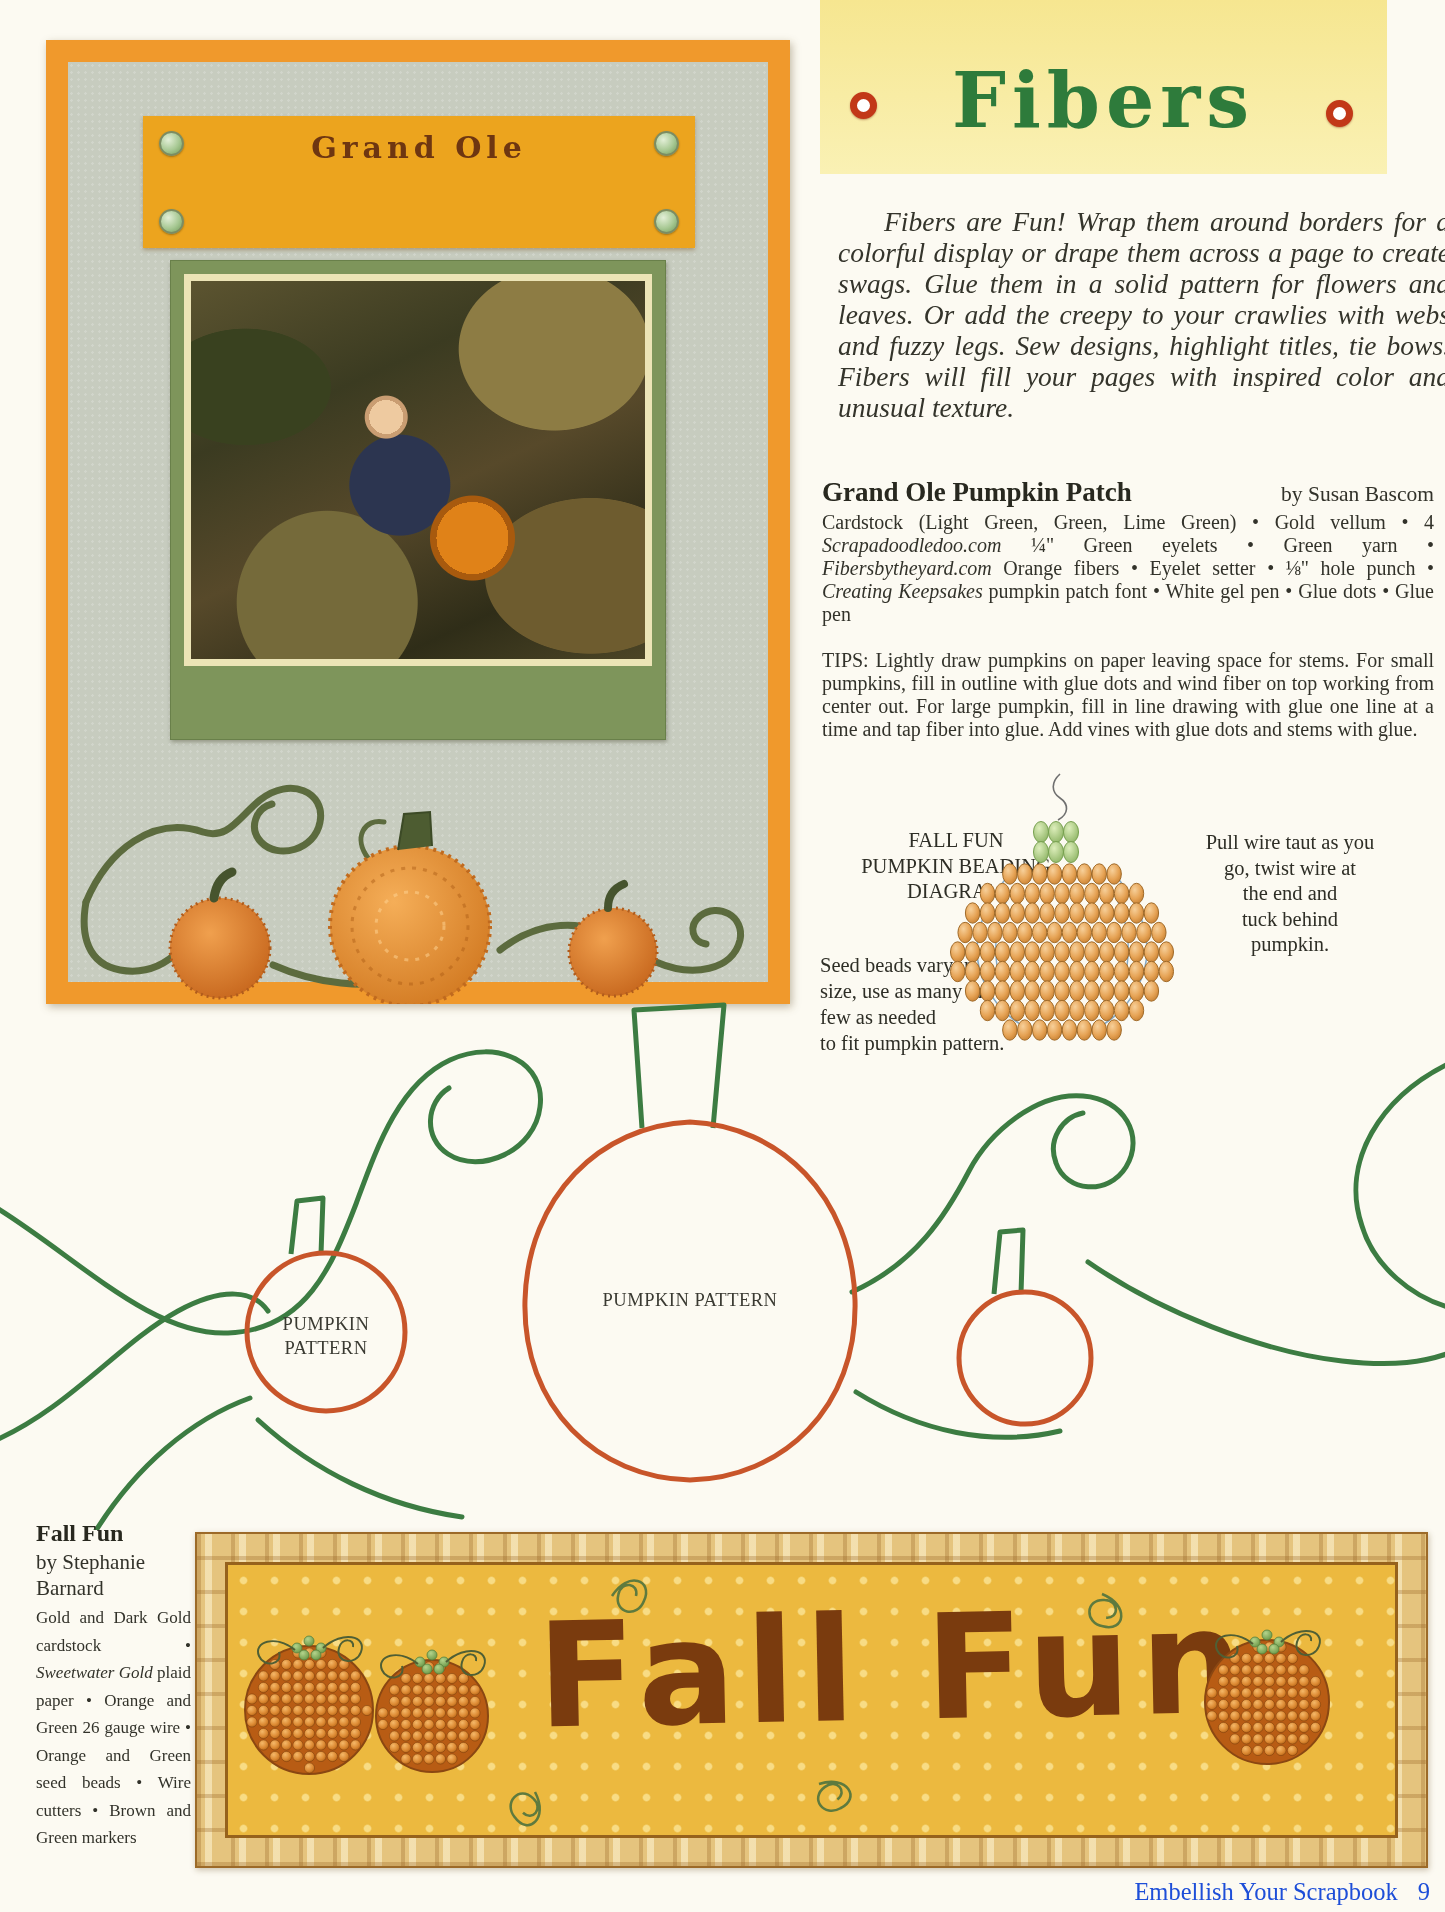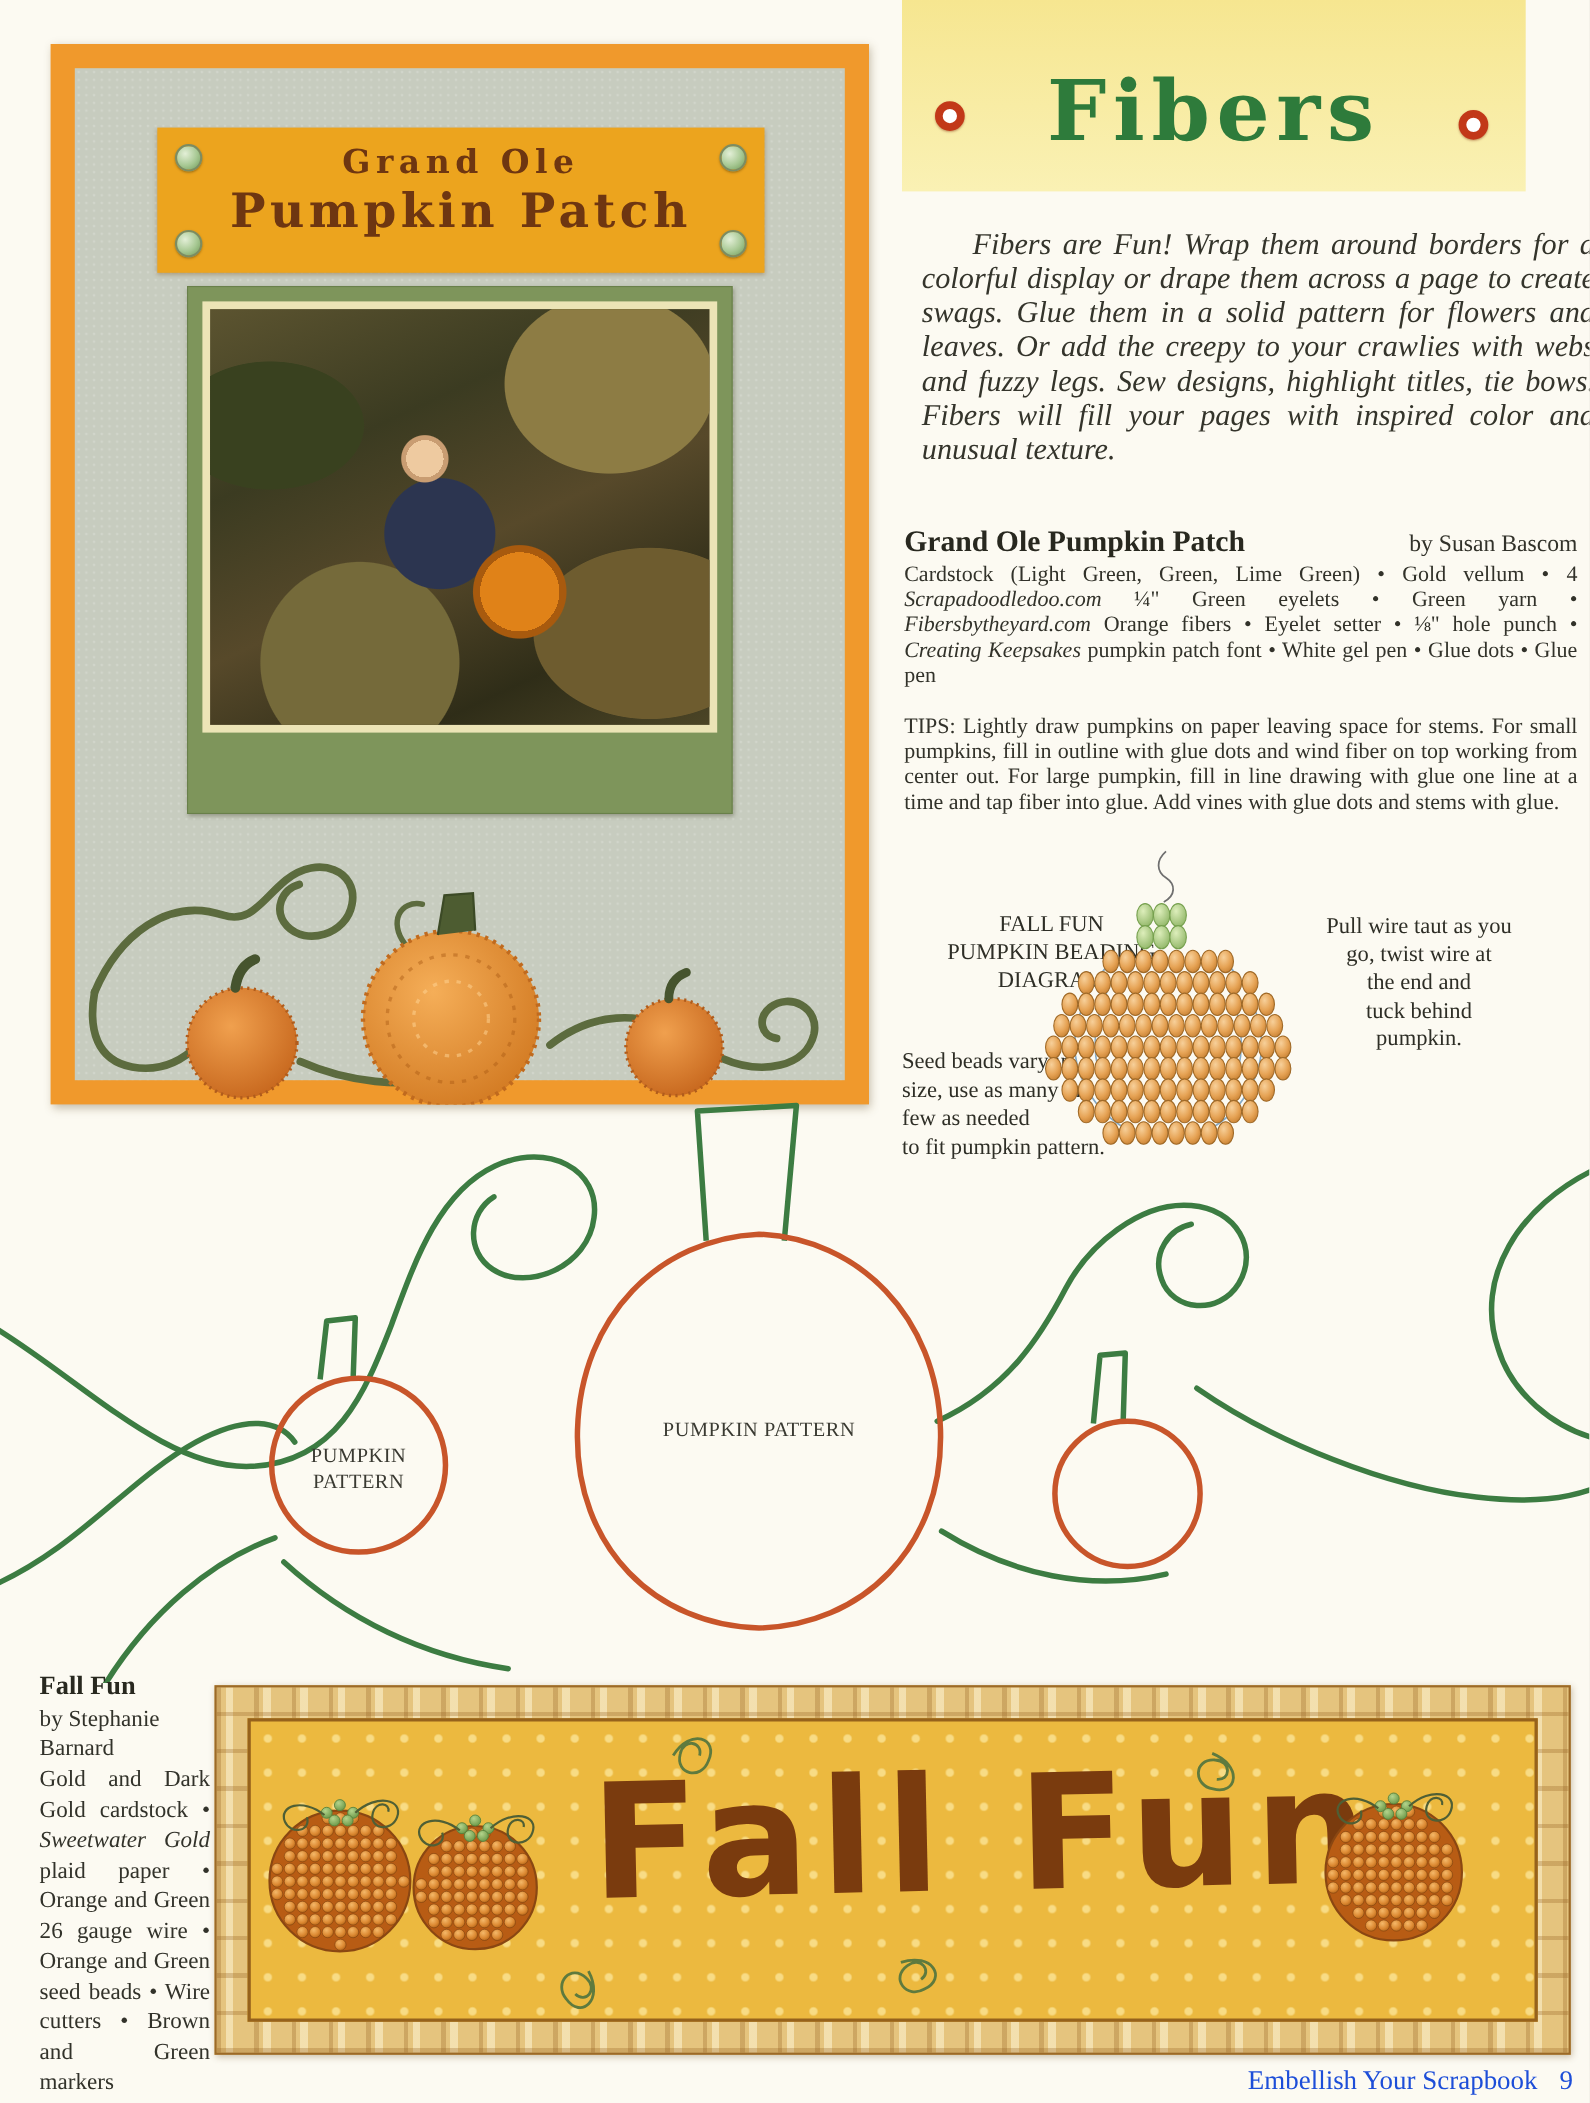--- a/index.html
+++ b/index.html
@@ -79,21 +79,21 @@
   .patternSvg{position:absolute;left:0;top:1000px;width:1445px;height:530px;}
   .patLabelSmall{position:absolute;left:271px;top:1312px;width:110px;text-align:center;
                  font-size:18.5px;line-height:24px;color:#3a3a32;letter-spacing:.5px;}
   .patLabelLarge{position:absolute;left:590px;top:1290px;width:200px;text-align:center;
                  font-size:18.5px;color:#3a3a32;letter-spacing:.5px;}
 
   
   .ffSide{position:absolute;left:36px;top:1520px;width:155px;}
   .ffSide h3{margin:0;font-size:24px;font-weight:bold;color:#28281f;}
   .ffBy{font-size:21px;line-height:26px;margin-top:2px;}
-  .ffSupplies{margin:3px 0 0 0;font-size:21px;line-height:27.5px;text-align:justify;}
+  .ffSupplies{margin:3px 0 0 0;font-size:17px;line-height:27.5px;text-align:justify;}
 
   
   .ffBanner{position:absolute;left:195px;top:1532px;width:1233px;height:336px;
             background-color:#e5c47e;border:2px solid #9c6a28;box-sizing:border-box;
             background-image:
               repeating-linear-gradient(90deg,rgba(150,98,34,.30) 0 4px,transparent 4px 34px),
               repeating-linear-gradient(0deg,rgba(150,98,34,.30) 0 4px,transparent 4px 34px),
               repeating-linear-gradient(90deg,rgba(255,246,214,.55) 8px 15px,transparent 15px 42px);
             box-shadow:1px 2px 6px rgba(90,60,10,.3);}
   .ffInner{position:absolute;inset:28px;background-color:#ecb93f;border:3px solid #96621c;
@@ -115,21 +115,20 @@
 
   <section class="scrapbook">
     <div class="cardstock">
 
       <div class="plaque">
         <span class="eyeG tl"></span>
         <span class="eyeG tr"></span>
         <span class="eyeG bl"></span>
         <span class="eyeG br"></span>
         <div class="plaqueL1">Grand Ole</div>
-        <div class="plaqueL2">Pumpkin Patch</div>
       </div>
 
       <div class="photoMat">
         <div class="photoFrame">
           <div class="photo"></div>
         </div>
       </div>
 
       <svg class="fiberArt" viewBox="0 0 700 264">
         <defs>

